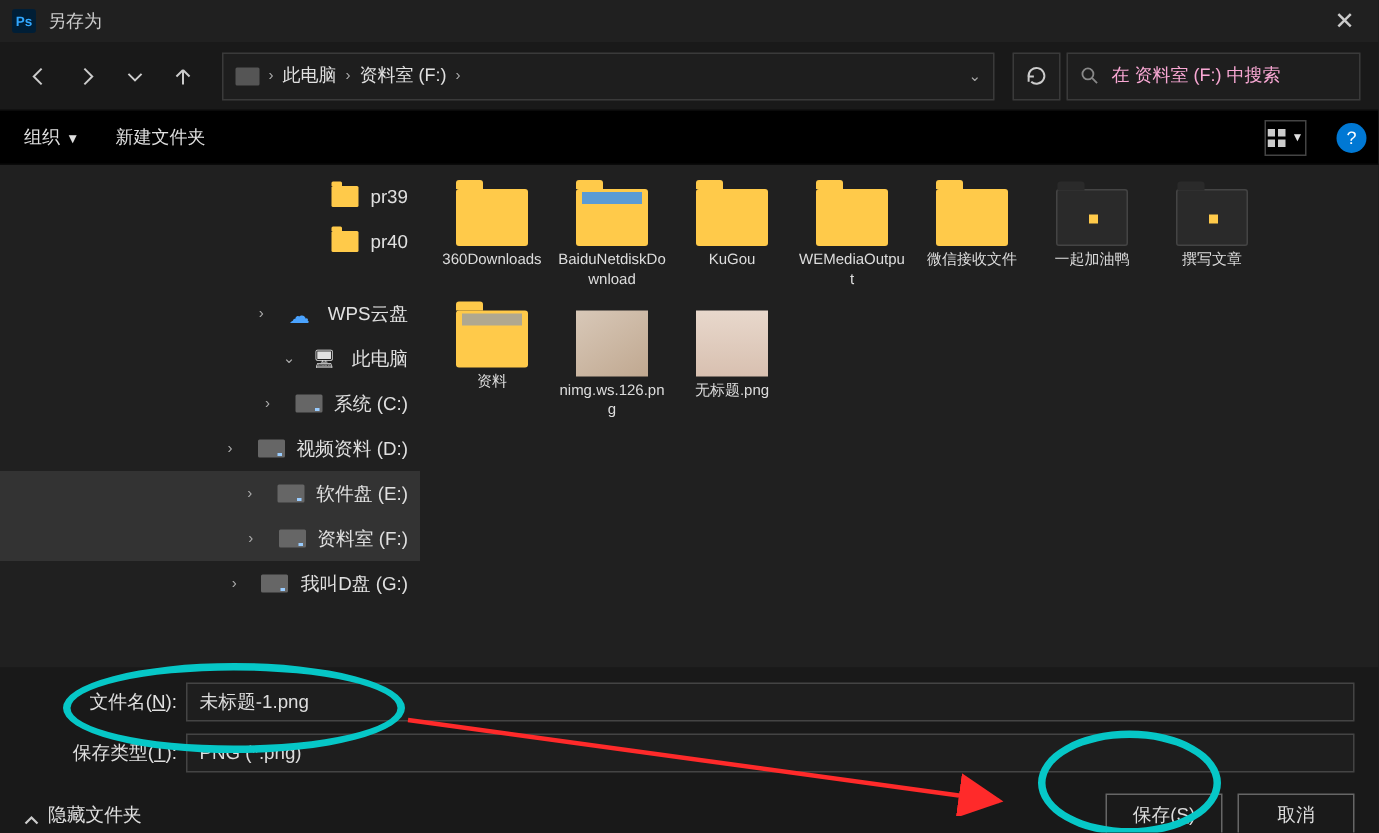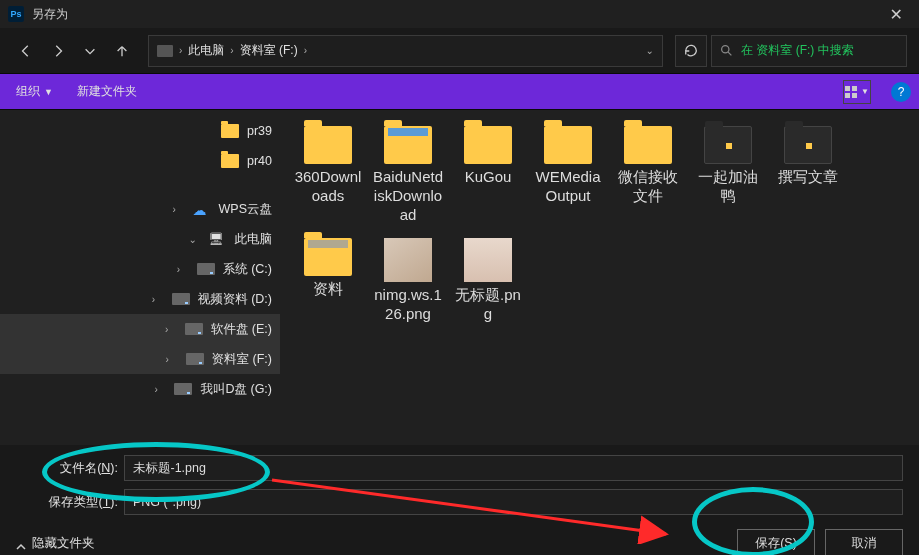--- a/index.html
+++ b/index.html
@@ -13,24 +13,24 @@
 
 
 .navbar { height: 46px; background: #191919; display: flex; align-items: center; padding: 0 12px; gap: 4px; border-bottom: 1px solid #0a0a0a; }
 .nav-btn { width: 28px; height: 28px; display: flex; align-items: center; justify-content: center; color: #ccc; cursor: pointer; }
 .nav-btn svg { width: 14px; height: 14px; }
 .breadcrumb { flex: 1; background: #1e1e1e; border: 1px solid #3a3a3a; height: 32px; display: flex; align-items: center; padding: 0 8px; margin: 0 8px; gap: 6px; font-size: 12px; }
 .crumb-sep { font-size: 10px; color: #aaa; }
 .crumb-drive { width: 16px; height: 12px; background: #555; border-radius: 1px; }
 .bc-dd { margin-left: auto; }
 .refresh-btn { width: 32px; height: 32px; display: flex; align-items: center; justify-content: center; border: 1px solid #3a3a3a; background: #1e1e1e; cursor: pointer; }
-.searchbar { width: 196px; height: 32px; background: #1e1e1e; border: 1px solid #3a3a3a; display: flex; align-items: center; padding: 0 8px; gap: 8px; font-size: 12px; color: #22c55e; }
-
-
-.toolbar { height: 36px; background: #6d28d9; display: flex; align-items: center; padding: 0 16px; gap: 24px; font-size: 12px; border-bottom: 1px solid #0a0a0a; }
+.searchbar { width: 196px; height: 32px; background: #1e1e1e; border: 1px solid #3a3a3a; display: flex; align-items: center; padding: 0 8px; gap: 8px; font-size: 12px; color: #f9a8d4; }
+
+
+.toolbar { height: 36px; background: #000000; display: flex; align-items: center; padding: 0 16px; gap: 24px; font-size: 12px; border-bottom: 1px solid #0a0a0a; }
 .tool-item { display: flex; align-items: center; gap: 4px; cursor: pointer; }
 .tool-right { margin-left: auto; display: flex; gap: 12px; align-items: center; }
 .view-btn { width: 28px; height: 24px; border: 1px solid #444; display: flex; align-items: center; justify-content: center; }
 .help-btn { width: 20px; height: 20px; background: #0078d4; color: #fff; border-radius: 50%; display: flex; align-items: center; justify-content: center; font-size: 12px; position: relative; right: -8px; }
 
 
 .main { display: flex; height: 335px; background: #202020; }
 
 
 .sidebar { width: 280px; padding: 6px 0; font-size: 12.5px; overflow: hidden; }
@@ -48,21 +48,21 @@
 .drive-icon::after { content: ''; position: absolute; bottom: 1px; right: 2px; width: 3px; height: 2px; background: #9cf; }
 
 
 .filegrid { flex: 1; padding: 12px 8px; display: flex; flex-wrap: wrap; align-content: flex-start; gap: 6px 0; }
 .file-item { width: 80px; display: flex; flex-direction: column; align-items: center; padding: 4px; cursor: pointer; }
 .folder-ico { width: 48px; height: 38px; background: #ffca4a; border-radius: 2px; position: relative; margin-bottom: 4px; }
 .folder-ico::before { content: ''; position: absolute; top: -6px; left: 0; width: 18px; height: 6px; background: #ffca4a; border-radius: 2px 2px 0 0; }
 .folder-ico.dark { background: #2a2a2a; border: 1px solid #444; }
 .folder-ico.dark::before { background: #2a2a2a; }
 .folder-blue-top { position: absolute; top: 2px; left: 4px; width: 40px; height: 8px; background: #5b9bd5; }
-.folder-label { font-size: 15px; text-align: center; line-height: 1.25; color: #ddd; word-break: break-all; }
+.folder-label { font-size: 10px; text-align: center; line-height: 1.25; color: #ddd; word-break: break-all; }
 .png-thumb { width: 48px; height: 44px; background: #ccc; margin-bottom: 4px; display: flex; align-items: center; justify-content: center; font-size: 9px; color: #666; }
 .tiny-dot { width: 6px; height: 6px; background: #ffca4a; }
 .thumb-img { width: 100%; height: 100%; background: linear-gradient(145deg, #d8c8b8, #c0a890); }
 
 
 .bottom { background: #191919; padding: 10px 16px 0; position: relative; }
 .form-row { display: flex; align-items: center; margin-bottom: 8px; }
 .form-label { width: 108px; text-align: right; font-size: 12.5px; padding-right: 6px; }
 .form-label u { text-decoration: underline; }
 .form-input { flex: 1; height: 26px; background: #1e1e1e; border: 1px solid #444; color: #ddd; padding: 0 8px; font-size: 12.5px; display: flex; align-items: center; }

